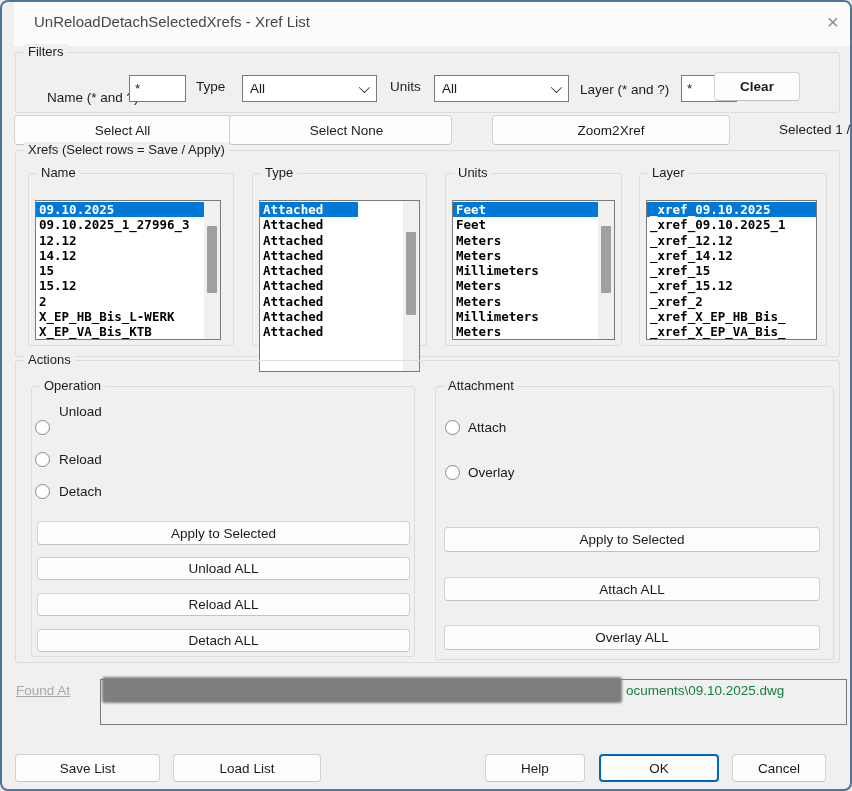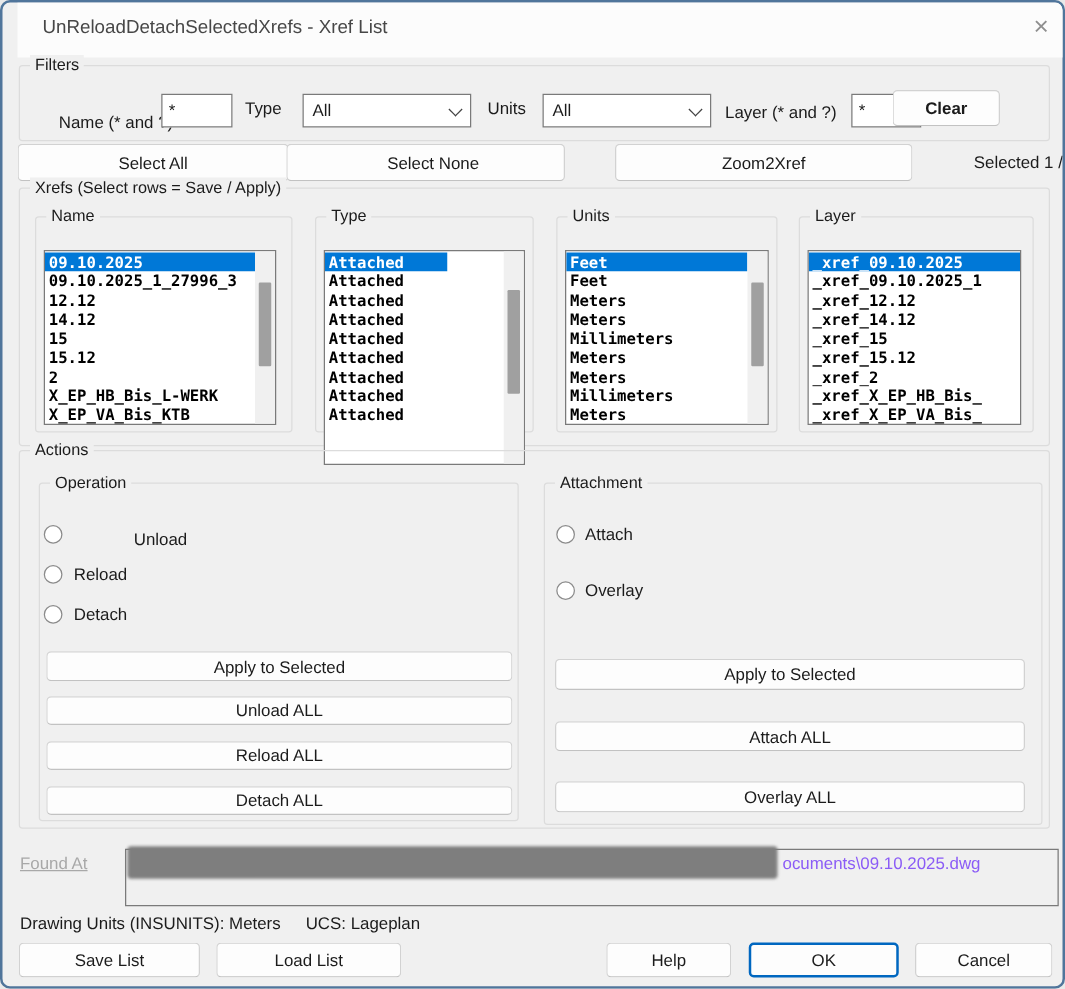--- a/index.html
+++ b/index.html
@@ -28,21 +28,21 @@
        font-size:12.5px;color:#000;padding-left:3px;white-space:pre;overflow:hidden;}
   .row.sel{background:#0078d7;color:#fff;}
   .vscroll{width:16px;background:#f0f0f0;position:relative;}
   .vthumb{position:absolute;left:3px;right:3px;top:18%;height:49%;background:#a0a0a0;border-radius:1px;}
   .radio{position:absolute;width:15px;height:15px;box-sizing:border-box;border:1px solid #8b8b8b;
          border-radius:50%;background:#fff;cursor:pointer;}
   .foundat-box{position:absolute;left:98px;top:677px;width:747px;height:46px;box-sizing:border-box;
                border:1px solid #7a7a7a;background:#f0f0f0;}
   .redaction{position:absolute;left:100px;top:675px;width:520px;height:26px;background:#7e7e7e;
              border-radius:3px;filter:blur(1.2px);}
-  .pathtext{position:absolute;left:624px;top:681px;font-size:13.5px;color:#8b5cf6;}
+  .pathtext{position:absolute;left:624px;top:681px;font-size:13.5px;color:#15803d;}
   .muted{color:#a8a8a8;}
   .status{position:absolute;left:14px;top:729px;font-size:13.5px;color:#1b1b1b;}
   .status span{margin-right:20px;}
 </style>
 </head>
 <body>
 
 <div class="window">
 
   <div class="titlebar">
@@ -159,21 +159,21 @@
   </div>
 
   <div class="group" style="left:13px;top:358px;width:825px;height:303px;">
     <span class="glabel">Actions</span>
   </div>
 
   <div class="group" style="left:29px;top:384px;width:384px;height:271px;">
     <span class="glabel">Operation</span>
   </div>
   <span class="radio" style="left:33px;top:418px;"></span>
-  <span class="lbl" style="left:57px;top:422px;margin-left:48px;">Unload</span>
+  <span class="lbl" style="left:57px;top:402px;">Unload</span>
   <span class="radio" style="left:33px;top:450px;"></span>
   <span class="lbl" style="left:57px;top:450px;">Reload</span>
   <span class="radio" style="left:33px;top:482px;"></span>
   <span class="lbl" style="left:57px;top:482px;">Detach</span>
   <div class="btn" style="left:35px;top:519px;width:373px;height:24px;">Apply to Selected</div>
   <div class="btn" style="left:35px;top:591px;width:373px;height:23px;">Reload ALL</div>
   <div class="btn" style="left:35px;top:555px;width:373px;height:23px;">Unload ALL</div>
   <div class="btn" style="left:35px;top:627px;width:373px;height:23px;">Detach ALL</div>
 
   <div class="group" style="left:433px;top:384px;width:399px;height:274px;">
@@ -185,23 +185,20 @@
   <span class="lbl" style="left:466px;top:463px;">Overlay</span>
   <div class="btn" style="left:442px;top:525px;width:376px;height:25px;">Apply to Selected</div>
   <div class="btn" style="left:442px;top:575px;width:376px;height:24px;">Attach ALL</div>
   <div class="btn" style="left:442px;top:623px;width:376px;height:25px;">Overlay ALL</div>
 
   <span class="lbl muted" style="left:14px;top:681px;text-decoration:underline;">Found At</span>
   <div class="foundat-box"></div>
   <div class="redaction"></div>
   <span class="pathtext">ocuments\09.10.2025.dwg</span>
 
-  <div class="status">
-    <span>Drawing Units (INSUNITS): Meters</span><span>UCS: Lageplan</span>
-  </div>
 
   <div class="btn" style="left:171px;top:752px;width:148px;height:28px;">Load List</div>
   <div class="btn" style="left:13px;top:752px;width:145px;height:28px;">Save List</div>
   <div class="btn" style="left:483px;top:752px;width:100px;height:28px;">Help</div>
   <div class="btn default" style="left:597px;top:752px;width:120px;height:28px;">OK</div>
-  <div class="btn" style="left:730px;top:752px;width:110px;height:28px;">Cancel</div>
+  <div class="btn" style="left:730px;top:752px;width:94px;height:28px;">Cancel</div>
 
 </div>
 
 </body></html>

